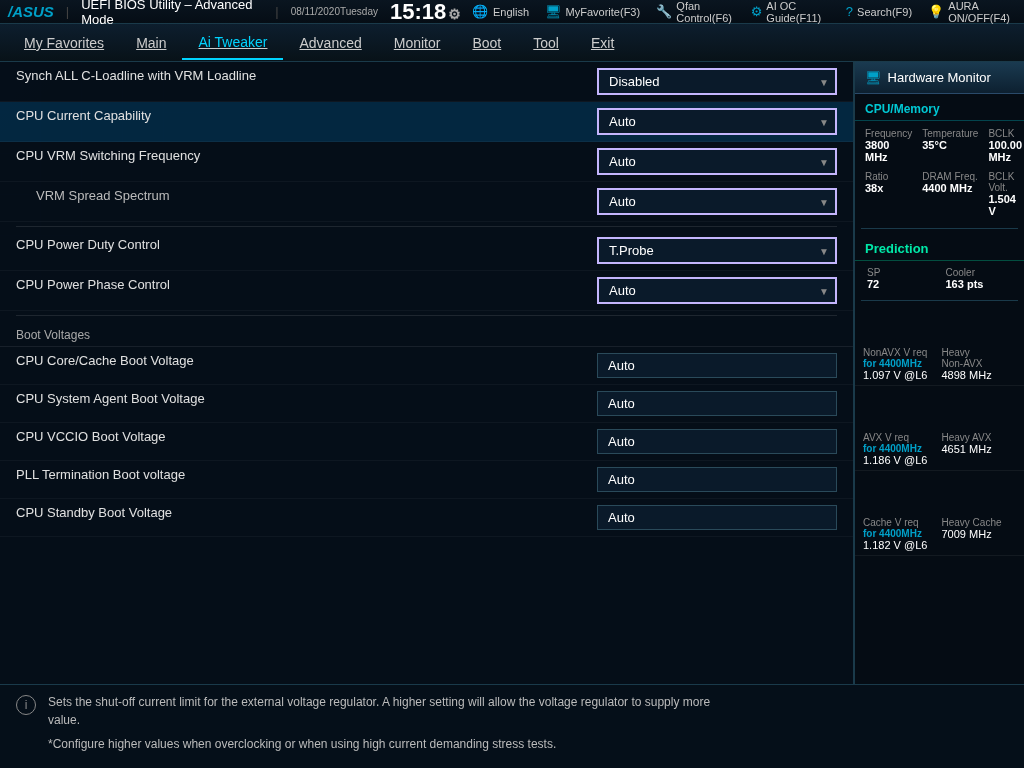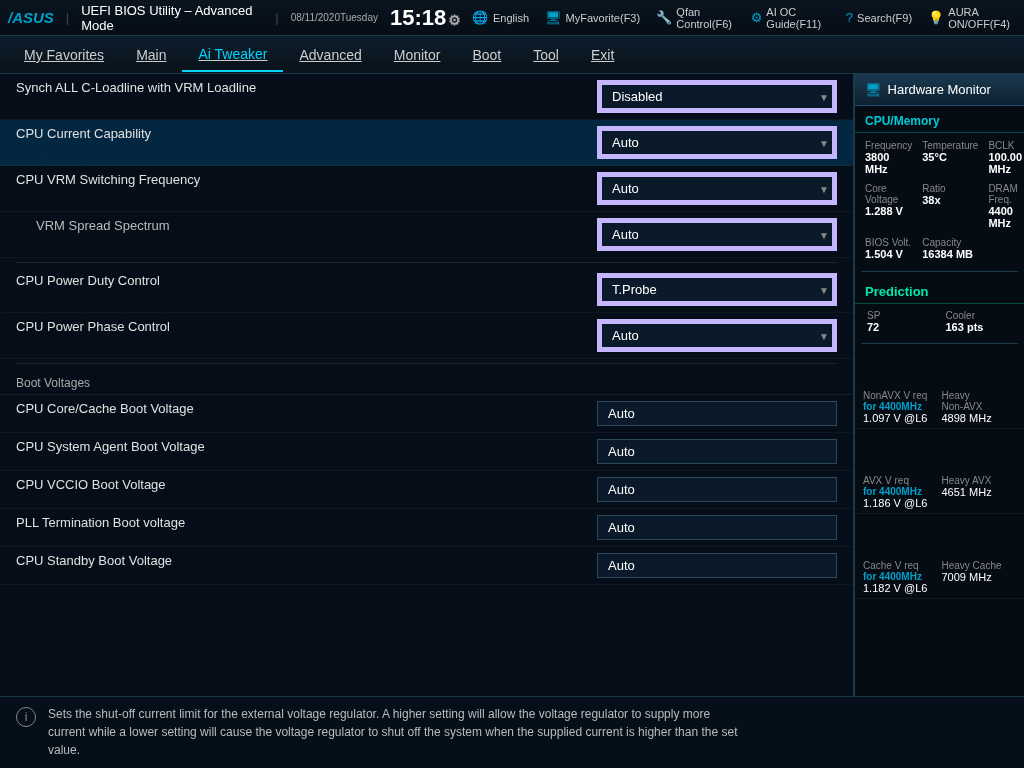--- a/index.html
+++ b/index.html
@@ -32,21 +32,21 @@
     }
 
     
     .header {
       position: relative;
       z-index: 10;
       background: linear-gradient(180deg, #0a1520 0%, #050d15 100%);
       border-bottom: 1px solid #1a3a4a;
       display: flex;
       align-items: center;
-      height: 36px;
+      height: 24px;
       padding: 0 8px;
       gap: 12px;
     }
     .asus-logo {
       color: #fff;
       font-weight: bold;
       font-size: 13px;
       display: flex;
       align-items: center;
       gap: 4px;
@@ -170,21 +170,21 @@
       color: #bbb;
     }
 
     .setting-control {
       min-width: 240px;
       max-width: 240px;
     }
     .dropdown {
       width: 100%;
       background: #0a1a2a;
-      border: 5px solid #c4b5fd;
+      border: 2px solid #c4b5fd;
       color: #fff;
       padding: 4px 28px 4px 10px;
       font-size: 13px;
       appearance: none;
       position: relative;
       cursor: pointer;
     }
     .dropdown-wrapper {
       position: relative;
       display: inline-block;
@@ -273,21 +273,21 @@
     .hw-section-title {
       color: #00c8d4;
       font-size: 12px;
       font-weight: bold;
       padding: 8px 10px 4px 10px;
       border-bottom: 1px solid rgba(0,200,212,0.3);
     }
 
     .hw-grid {
       display: grid;
-      grid-template-columns: 1fr 1fr 1fr;
+      grid-template-columns: 1fr 1fr 1fr 1fr;
       padding: 4px 6px;
       gap: 2px;
     }
     .hw-cell {
       padding: 3px 4px;
     }
     .hw-label {
       color: #888;
       font-size: 10px;
     }
@@ -541,21 +541,21 @@
       </div>
       <div class="hw-cell">
         <div class="hw-label">Ratio</div>
         <div class="hw-value">38x</div>
       </div>
       <div class="hw-cell">
         <div class="hw-label">DRAM Freq.</div>
         <div class="hw-value">4400 MHz</div>
       </div>
       <div class="hw-cell">
-        <div class="hw-label">BIOS Volt.</div>
+        <div class="hw-label">BCLK Volt.</div>
         <div class="hw-value">1.504 V</div>
       </div>
       <div class="hw-cell">
         <div class="hw-label">Capacity</div>
         <div class="hw-value">16384 MB</div>
       </div>
     </div>
 
     <hr class="hw-divider">
 
@@ -617,17 +617,16 @@
       </div>
     </div>
 
   </div>
 </div>
 
 <div class="info-box">
   <div class="info-icon">i</div>
   <div>
     <div>Sets the shut-off current limit for the external voltage regulator. A higher setting will allow the voltage regulator to supply more</div>
-    <div>current while a lower setting will cause the voltage regulator to shut off the system when the supplied current is higher than the set</div>
     <div>value.</div>
     <div style="margin-top:6px">*Configure higher values when overclocking or when using high current demanding stress tests.</div>
   </div>
 </div>
 
 </body></html>

